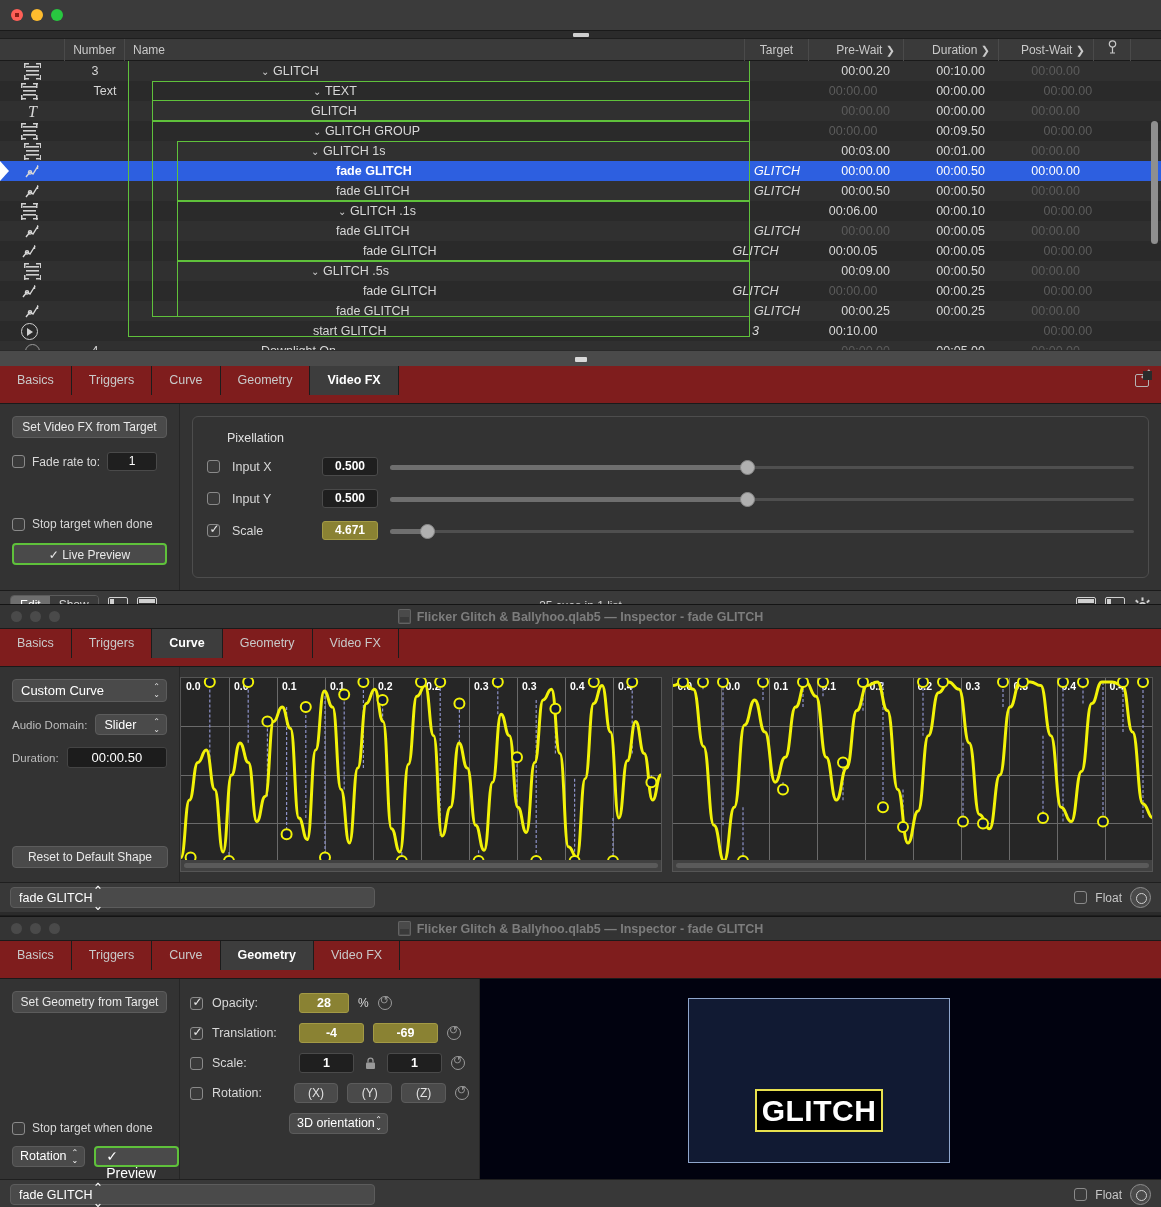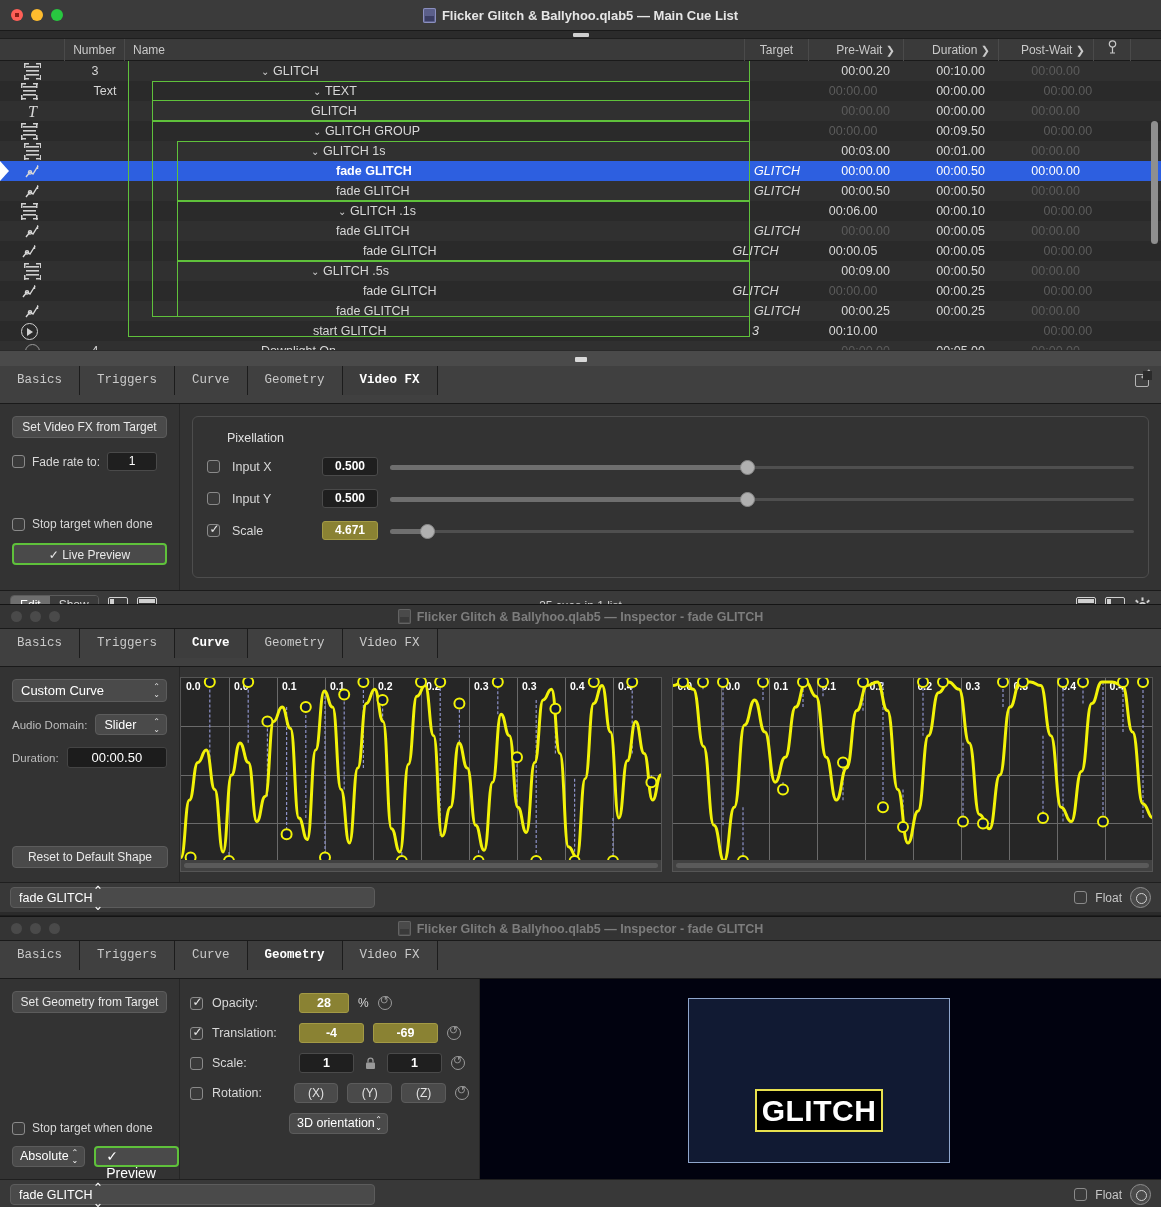--- a/index.html
+++ b/index.html
@@ -115,21 +115,21 @@
 
   
   .vscroll{ position:absolute; right:3px; top:60px; width:7px; height:123px;
             background:#8f8f8f; border-radius:4px; }
   
   .hstrip{ height:16px; background:#4a4a4a; position:relative; border-top:1px solid #2a2a2a;}
   .hstrip:after{ content:""; position:absolute; left:50%; margin-left:-6px; top:6px;
                  width:12px;height:5px;background:#d9d9d9;border-radius:1px;}
 
   
-  .tabbar{ display:flex; height:38px; background:#404040; border-bottom:1px solid #1a1a1a;font-family:Liberation Mono, monospace; }
+  .tabbar{ display:flex; height:38px; background:#7f1d1d; border-bottom:1px solid #1a1a1a; }
   .tab{ padding:0 17px; height:29px; line-height:29px; font-size:12.5px; color:#c9c9c9;
         border-right:1px solid #1c1c1c; cursor:default; }
   .tab.active{ background:#3d3d3d; color:#fff; font-weight:bold; }
   .tabfill{ flex:1; border-right:none; position:relative;}
   .popout{ position:absolute; right:12px; top:8px; width:14px; height:13px;
            border:1.4px solid #b4b4b4; border-radius:2px;}
   .popout:after{content:"";position:absolute;right:-4px;top:-4px;width:9px;height:9px;
                 background:#2b2b2b;}
   .popout:before{content:"";position:absolute;right:-3px;top:-2px;width:11px;height:1.5px;
                  background:#b4b4b4;transform:rotate(-45deg);}
@@ -252,24 +252,20 @@
 
 <div class="win1">
 
   <div class="titlebar active">
     <div class="traffic">
       <span class="dot r">
           <i class="in"></i>
         </span>
       <span class="dot y"></span>
       <span class="dot g"></span>
-    </div>
-    <div class="wtitle">
-      <span class="docicon"></span>
-      <span>Flicker Glitch &amp; Ballyhoo.qlab5 — Main Cue List</span>
     </div>
   </div>
 
   <div class="splitstrip"></div>
 
   <div class="cuehead">
     <div class="cell c-ico"></div>
     <div class="cell c-num">Number</div>
     <div class="cell c-name">Name</div>
     <div class="cell c-tgt">Target</div>
@@ -883,21 +879,21 @@
     <div class="geoleft">
       <div class="btn">Set Geometry from Target</div>
       <div class="stoprow">
         <span class="chkline" style="margin:0;">
           <span class="chk"></span>
           <span>Stop target when done</span>
         </span>
       </div>
       <div class="absrow">
         <span class="absbox">
-          <span>Absolute</span>
+          <span>Rotation</span>
           <span class="stepper" style="position:absolute;right:6px;top:2px;font-size:8px;line-height:8px;">⌃<br>⌄</span>
         </span>
         <span class="prevbtn">✓ Preview</span>
       </div>
     </div>
 
     <div class="geomid">
       <div class="georow">
         <span class="chk on"></span>
         <span class="lbl">Opacity:</span>

